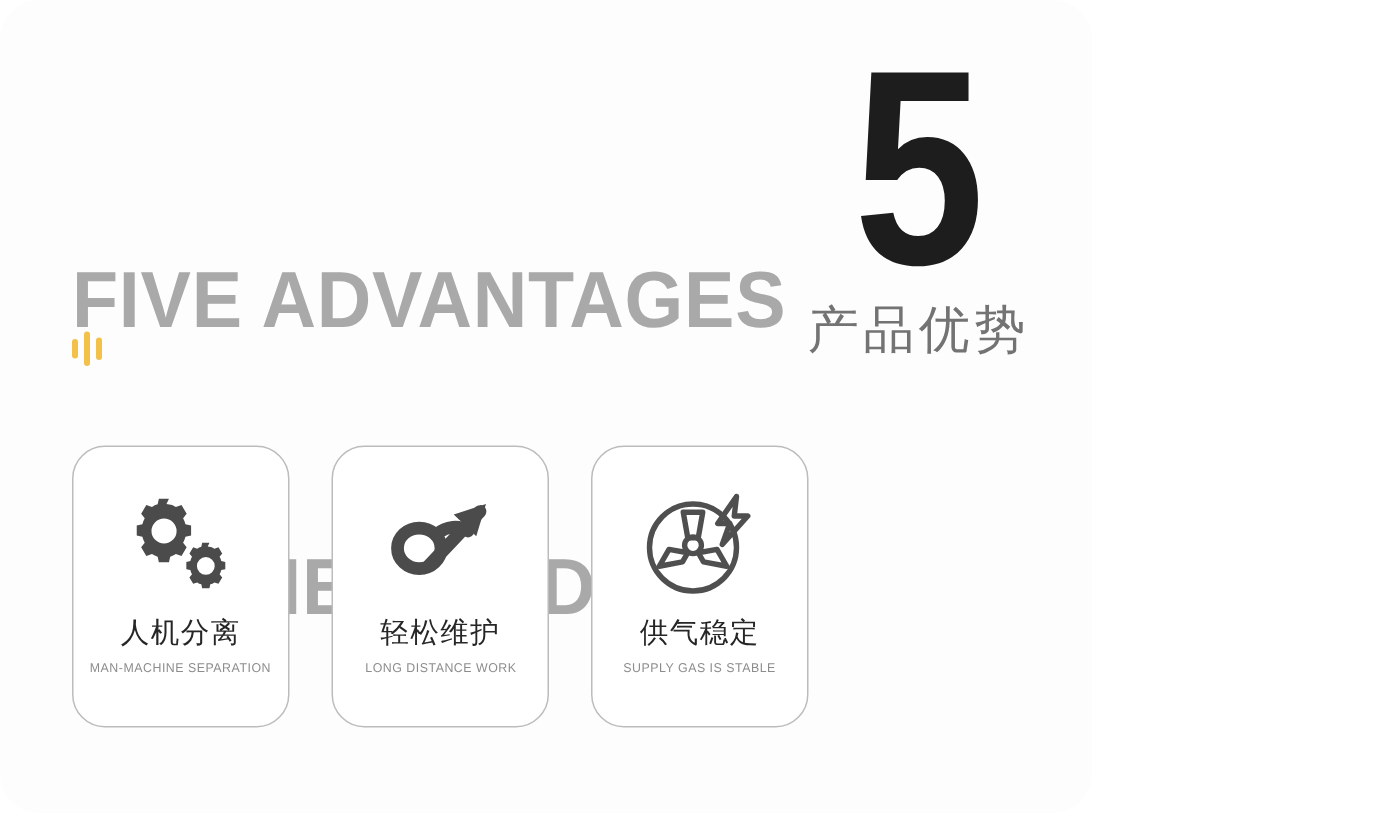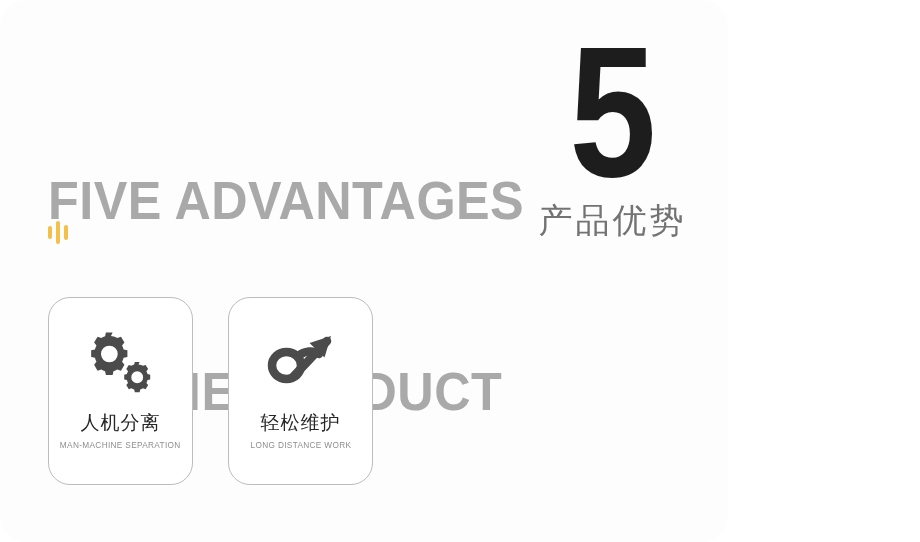--- a/index.html
+++ b/index.html
@@ -92,21 +92,21 @@
     line-height: 1.1;
     white-space: nowrap;
   }
 
   
   .cards {
     position: absolute;
     left: 48px;
     top: 297px;
     display: flex;
-    gap: 35px;
+    gap: 28px;
   }
   .card {
     width: 145px;
     height: 188px;
     box-sizing: border-box;
     border: 1px solid #bcbcbc;
     border-radius: 22px;
     background: #ffffff;
     display: flex;
     flex-direction: column;
@@ -209,16 +209,35 @@
             <path d="M34.5 28.5 C42 22.5 50 22 56 26"></path>
           </g>
           <path d="M68 8 L46.5 15 L61.5 29.5 Z" fill="#4b4b4b"></path>
         </svg>
       </div>
       <div class="card-title">轻松维护</div>
       <div class="card-sub">LONG DISTANCE WORK</div>
     </div>
 
 
+    <div class="card">
+      <div class="card-icon">
+        <svg width="78" height="74" viewBox="0 0 78 74">
+          <g fill="none" stroke="#4f4f4f" stroke-width="3.6" stroke-linejoin="round" stroke-linecap="round">
+            <circle cx="34" cy="40" r="29"></circle>
+
+            <path d="M27.5 16.5 L40.5 16.5 L37.5 33.5 L30.5 33.5 Z"></path>
+
+            <path d="M11.5 52.5 L18.0 41.3 L30.5 43.5 L27.0 49.6 Z"></path>
+
+            <path d="M56.5 52.5 L50.0 41.3 L37.5 43.5 L41.0 49.6 Z"></path>
+            <circle cx="34" cy="38.5" r="5.6"></circle>
+          </g>
+          <path d="M63.0 6.0 L50.5 24.0 L58.5 24.0 L53.5 38.0 L70.5 19.0 L61.5 19.0 Z" fill="none" stroke="#4f4f4f" stroke-width="3.6" stroke-linejoin="round"></path>
+        </svg>
+      </div>
+      <div class="card-title">供气稳定</div>
+      <div class="card-sub">SUPPLY GAS IS STABLE</div>
+    </div>
 
 
   </div>
 </div>
 
 </body></html>

